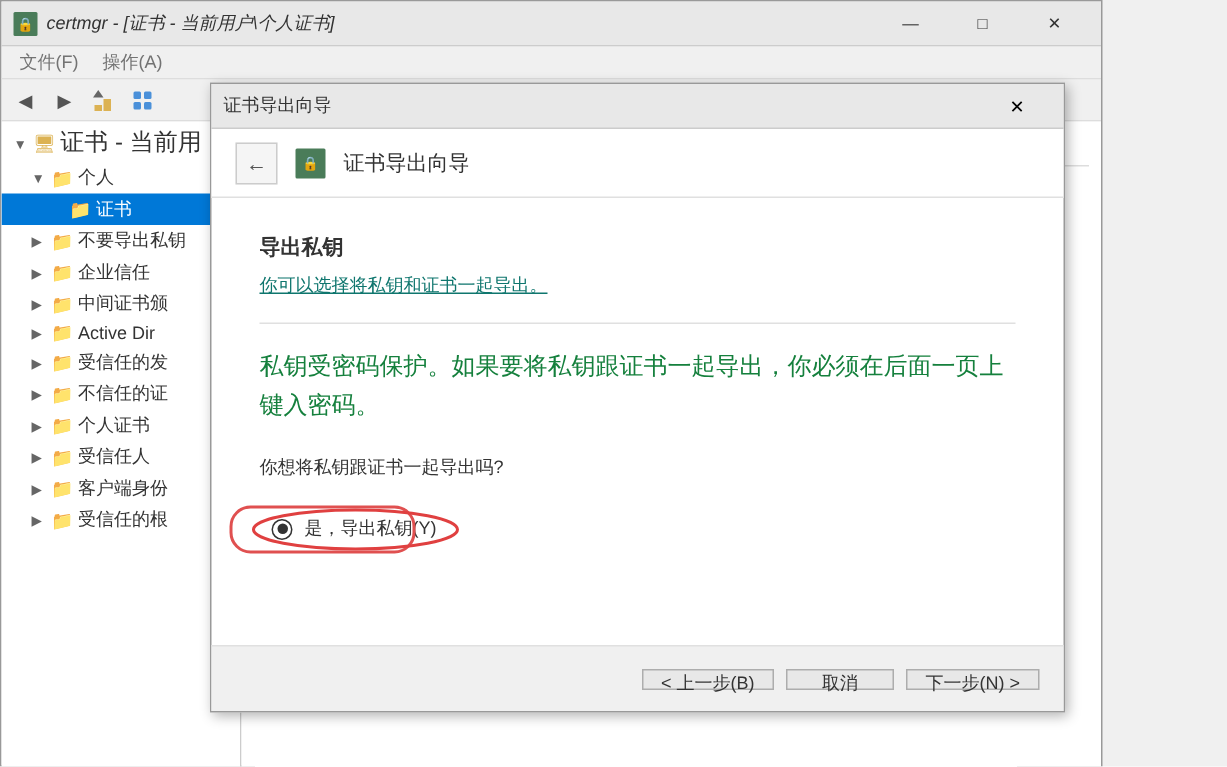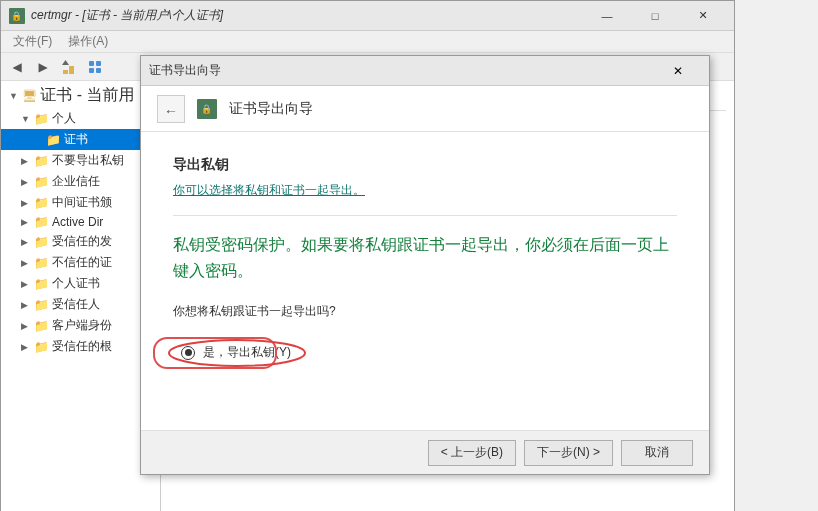--- a/index.html
+++ b/index.html
@@ -316,21 +316,21 @@
       border-top: 1px solid #e0e0e0;
       display: flex;
       align-items: center;
       justify-content: flex-end;
       padding: 0 16px;
       gap: 8px;
       background: #f0f0f0;
     }
     .footer-btn {
       min-width: 72px;
-      height: 26px;
+      height: 14px;
       border: 1px solid #adadad;
       background: #e8e8e8;
       cursor: pointer;
       font-size: 12px;
       color: #333;
       padding: 0 12px;
     }
     .footer-btn.primary {
       background: #e8e8e8;
     }
@@ -495,16 +495,16 @@
         <svg style="position:absolute; left:-14px; top:50%; transform:translateY(-50%); pointer-events:none;" width="140" height="30" viewBox="0 0 140 30">
           <ellipse cx="70" cy="15" rx="68" ry="13" fill="none" stroke="#e04040" stroke-width="2"></ellipse>
         </svg>
       </div>
 
     </div>
   </div>
 
   <div class="wizard-footer">
     <button class="footer-btn">&lt; 上一步(B)</button>
+    <button class="footer-btn">取消</button>
     <button class="footer-btn primary">下一步(N) &gt;</button>
-    <button class="footer-btn">取消</button>
   </div>
 </div>
 
 </body></html>

